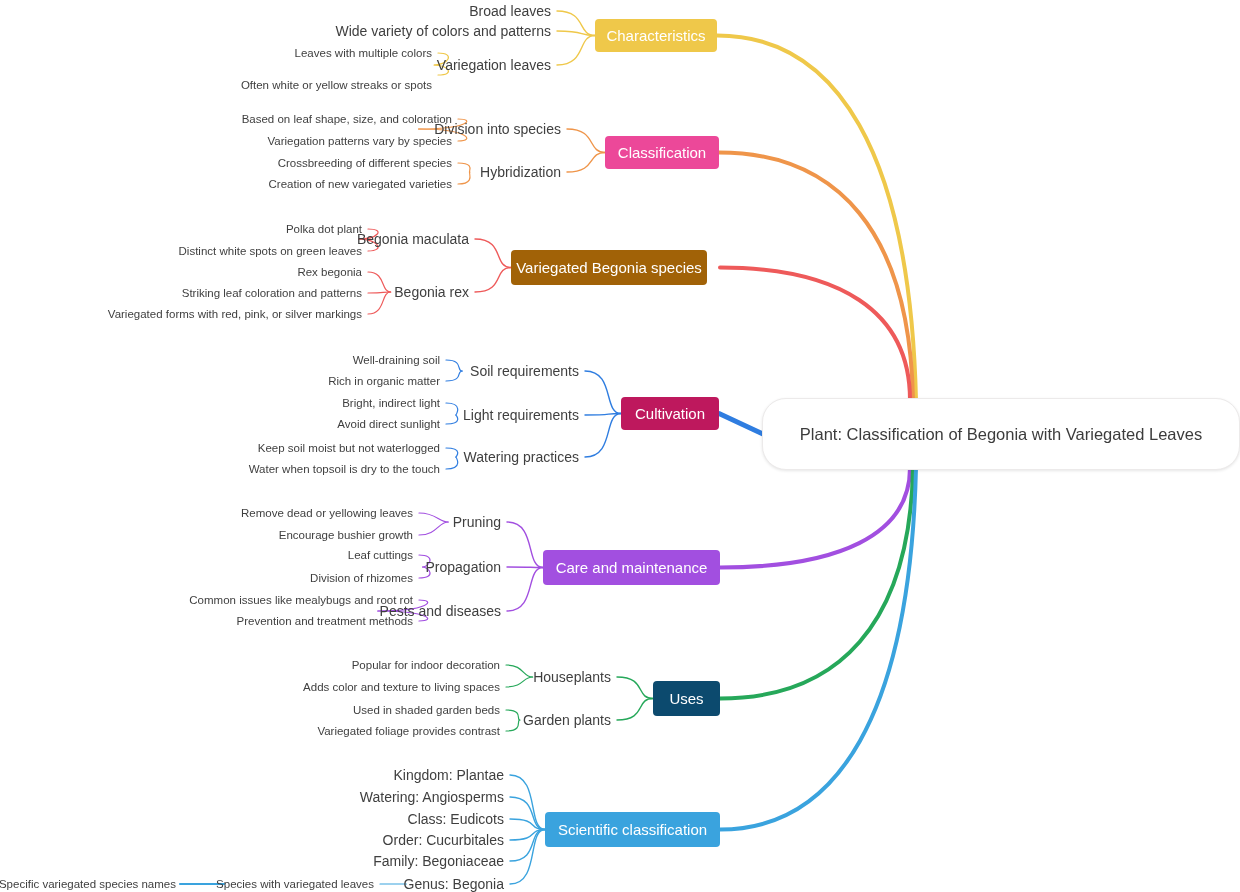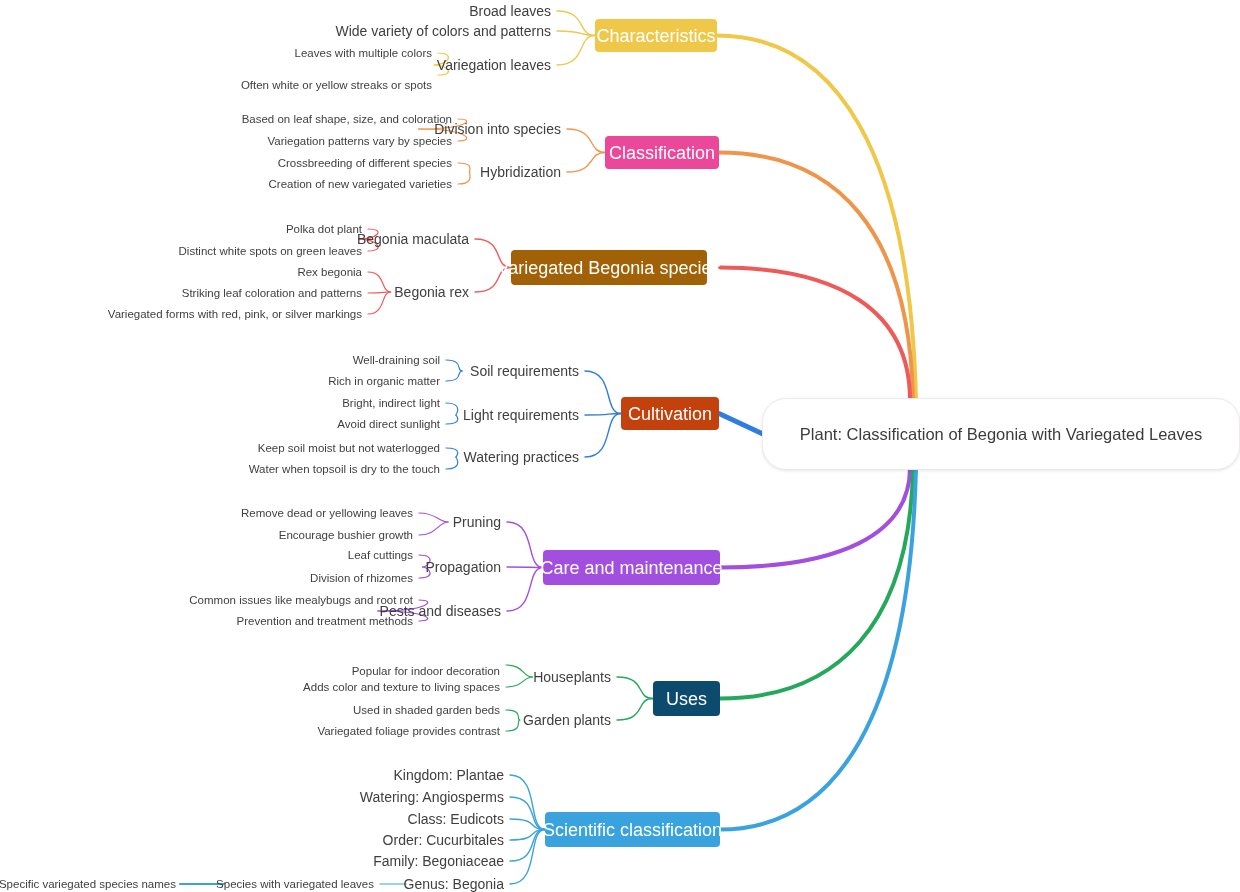--- a/index.html
+++ b/index.html
@@ -44,21 +44,21 @@
     text-align: center;
     display: flex;
     align-items: center;
     justify-content: center;
     padding: 8px 22px;
   }
   
   .branch-node {
     border-radius: 4px;
     color: #ffffff;
-    font-size: 18px;
+    font-size: 15px;
     line-height: 18px;
     display: flex;
     align-items: center;
     justify-content: center;
     padding: 9px 14px;
     white-space: nowrap;
   }
   
   .topic-node {
     color: #3f3f3f;
@@ -159,21 +159,21 @@
       <div class="node leaf-node" style="left: 132px; top: 156px; width: 320px; height: 15px;">Crossbreeding of different species</div>
       <div class="node leaf-node" style="left: 132px; top: 177px; width: 320px; height: 15px;">Creation of new variegated varieties</div>
       <div class="node branch-node" style="left: 511px; top: 250px; width: 196px; height: 35px; background: #a16207;">Variegated Begonia species</div>
       <div class="node topic-node align-right" style="left: 189px; top: 231px; width: 280px; height: 16px;">Begonia maculata</div>
       <div class="node leaf-node" style="left: 42px; top: 222px; width: 320px; height: 15px;">Polka dot plant</div>
       <div class="node leaf-node" style="left: 42px; top: 244px; width: 320px; height: 15px;">Distinct white spots on green leaves</div>
       <div class="node topic-node align-right" style="left: 189px; top: 284px; width: 280px; height: 16px;">Begonia rex</div>
       <div class="node leaf-node" style="left: 42px; top: 265px; width: 320px; height: 15px;">Rex begonia</div>
       <div class="node leaf-node" style="left: 42px; top: 286px; width: 320px; height: 15px;">Striking leaf coloration and patterns</div>
       <div class="node leaf-node" style="left: 42px; top: 307px; width: 320px; height: 15px;">Variegated forms with red, pink, or silver markings</div>
-      <div class="node branch-node" style="left: 621px; top: 397px; width: 98px; height: 33px; background: #c2410c;">Cultivation</div>
+      <div class="node branch-node" style="left: 621px; top: 397px; width: 98px; height: 33px; background: #be185d;">Cultivation</div>
       <div class="node topic-node align-right" style="left: 299px; top: 363px; width: 280px; height: 16px;">Soil requirements</div>
       <div class="node leaf-node" style="left: 120px; top: 353px; width: 320px; height: 15px;">Well-draining soil</div>
       <div class="node leaf-node" style="left: 120px; top: 374px; width: 320px; height: 15px;">Rich in organic matter</div>
       <div class="node topic-node align-right" style="left: 299px; top: 407px; width: 280px; height: 16px;">Light requirements</div>
       <div class="node leaf-node" style="left: 120px; top: 396px; width: 320px; height: 15px;">Bright, indirect light</div>
       <div class="node leaf-node" style="left: 120px; top: 417px; width: 320px; height: 15px;">Avoid direct sunlight</div>
       <div class="node topic-node align-right" style="left: 299px; top: 449px; width: 280px; height: 16px;">Watering practices</div>
       <div class="node leaf-node" style="left: 120px; top: 441px; width: 320px; height: 15px;">Keep soil moist but not waterlogged</div>
       <div class="node leaf-node" style="left: 120px; top: 462px; width: 320px; height: 15px;">Water when topsoil is dry to the touch</div>
       <div class="node branch-node" style="left: 543px; top: 550px; width: 177px; height: 35px; background: rgb(162, 79, 224);">Care and maintenance</div>
@@ -181,21 +181,21 @@
       <div class="node leaf-node" style="left: 93px; top: 506px; width: 320px; height: 15px;">Remove dead or yellowing leaves</div>
       <div class="node leaf-node" style="left: 93px; top: 528px; width: 320px; height: 15px;">Encourage bushier growth</div>
       <div class="node topic-node align-right" style="left: 221px; top: 559px; width: 280px; height: 16px;">Propagation</div>
       <div class="node leaf-node" style="left: 93px; top: 548px; width: 320px; height: 15px;">Leaf cuttings</div>
       <div class="node leaf-node" style="left: 93px; top: 571px; width: 320px; height: 15px;">Division of rhizomes</div>
       <div class="node topic-node align-right" style="left: 221px; top: 603px; width: 280px; height: 16px;">Pests and diseases</div>
       <div class="node leaf-node" style="left: 93px; top: 593px; width: 320px; height: 15px;">Common issues like mealybugs and root rot</div>
       <div class="node leaf-node" style="left: 93px; top: 614px; width: 320px; height: 15px;">Prevention and treatment methods</div>
       <div class="node branch-node" style="left: 653px; top: 681px; width: 67px; height: 35px; background: #0c4a6e;">Uses</div>
       <div class="node topic-node align-right" style="left: 331px; top: 669px; width: 280px; height: 16px;">Houseplants</div>
-      <div class="node leaf-node" style="left: 180px; top: 658px; width: 320px; height: 15px; margin-top: 6px;">Popular for indoor decoration</div>
+      <div class="node leaf-node" style="left: 180px; top: 658px; width: 320px; height: 15px;">Popular for indoor decoration</div>
       <div class="node leaf-node" style="left: 180px; top: 680px; width: 320px; height: 15px;">Adds color and texture to living spaces</div>
       <div class="node topic-node align-right" style="left: 331px; top: 712px; width: 280px; height: 16px;">Garden plants</div>
       <div class="node leaf-node" style="left: 180px; top: 703px; width: 320px; height: 15px;">Used in shaded garden beds</div>
       <div class="node leaf-node" style="left: 180px; top: 724px; width: 320px; height: 15px;">Variegated foliage provides contrast</div>
       <div class="node branch-node" style="left: 545px; top: 812px; width: 175px; height: 35px; background: rgb(58, 163, 222);">Scientific classification</div>
       <div class="node topic-node align-right" style="left: 224px; top: 767px; width: 280px; height: 16px;">Kingdom: Plantae</div>
       <div class="node topic-node align-right" style="left: 224px; top: 789px; width: 280px; height: 16px;">Watering: Angiosperms</div>
       <div class="node topic-node align-right" style="left: 224px; top: 811px; width: 280px; height: 16px;">Class: Eudicots</div>
       <div class="node topic-node align-right" style="left: 224px; top: 832px; width: 280px; height: 16px;">Order: Cucurbitales</div>
       <div class="node topic-node align-right" style="left: 224px; top: 853px; width: 280px; height: 16px;">Family: Begoniaceae</div>

